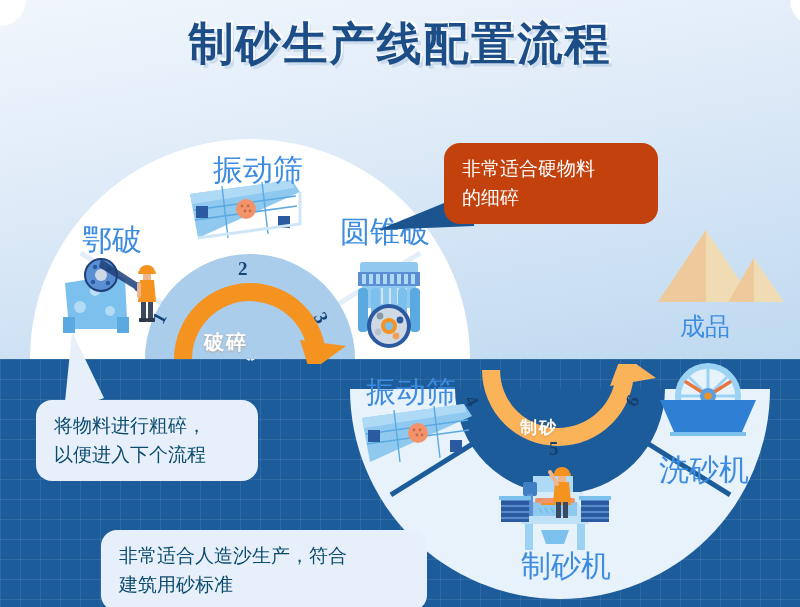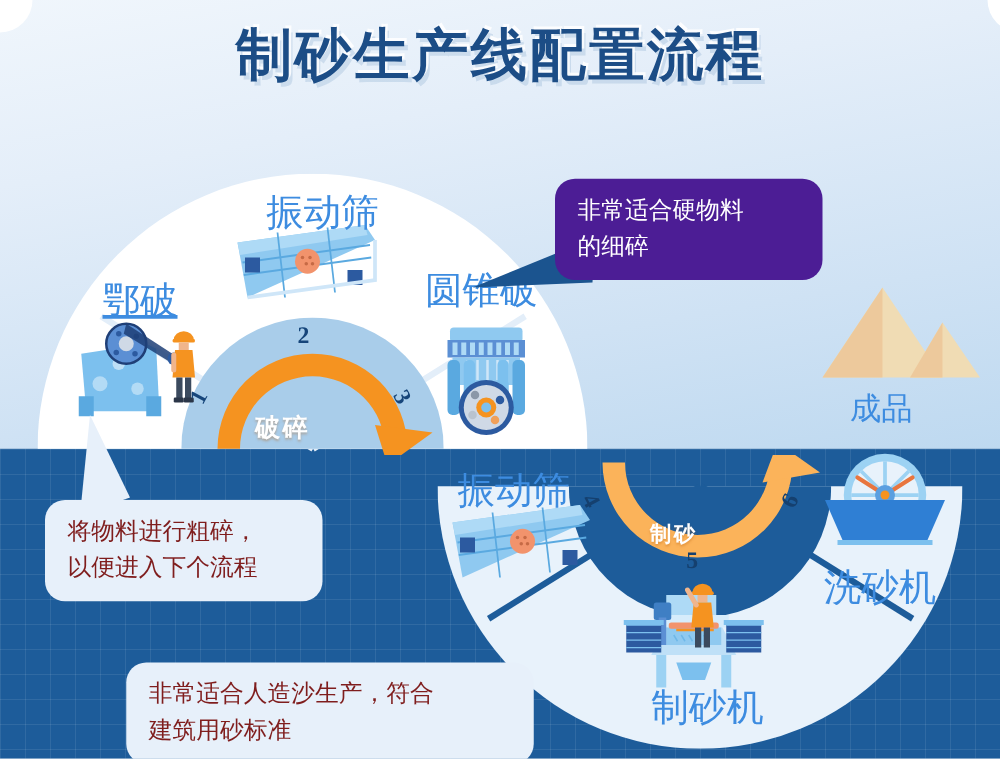--- a/index.html
+++ b/index.html
@@ -79,22 +79,22 @@
   .step{
     position:absolute;z-index:11;color:#16457a;font-weight:bold;font-size:19px;
     font-family:"Liberation Serif","DejaVu Serif",serif;
   }
 
   
   .lbl{position:absolute;z-index:12;color:#3d8ce0;font-size:30px;white-space:nowrap;}
 
   
   .callout{position:absolute;z-index:25;border-radius:16px;padding:12px 18px;line-height:1.5;}
-  .callout.dark{background:#4c1d95;color:#ffffff;font-size:19px;}
-  .callout.light{background:#e7f0fa;color:#7f1d1d;font-size:19px;}
+  .callout.dark{background:#c2410c;color:#ffffff;font-size:19px;}
+  .callout.light{background:#e7f0fa;color:#0c4a6e;font-size:19px;}
   .tail{position:absolute;z-index:24;}
 
   
   .art{position:absolute;z-index:10;}
 </style>
 </head>
 <body>
 
 <div id="stage">
 
@@ -113,21 +113,21 @@
   <svg class="arc" style="left:150px;top:254px;" width="200" height="110" viewBox="0 0 200 110">
     <path d="M24,105 A76,76 0 0 1 176,105 L158,105 A58,58 0 0 0 42,105 Z" fill="#f59320"></path>
     <path d="M150,86 L196,92 L160,118 Z" fill="#f59320"></path>
   </svg>
   <div class="arc-label" style="left:204px;top:290px;margin-top:39px;">破碎</div>
 
   <div class="step" style="left:155px;top:307px;transform:rotate(-62deg);">1</div>
   <div class="step" style="left:238px;top:258px;">2</div>
   <div class="step" style="left:316px;top:307px;transform:rotate(62deg);">3</div>
 
-  <div class="lbl" style="left:82px;top:220px;text-decoration:underline;">鄂破</div>
+  <div class="lbl" style="left:82px;top:220px;">鄂破</div>
   <div class="lbl" style="left:213px;top:150px;">振动筛</div>
   <div class="lbl" style="left:340px;top:212px;">圆锥破</div>
 
   <svg class="art" style="left:55px;top:255px;" width="120" height="90" viewBox="0 0 120 90">
     <path d="M10,28 L62,20 L70,24 L72,64 L66,74 L14,74 Z" fill="#7cc0ee"></path>
     <rect x="8" y="62" width="12" height="16" fill="#5aa9e0"></rect>
     <rect x="62" y="62" width="12" height="16" fill="#5aa9e0"></rect>
     <circle cx="40" cy="36" r="5" fill="#d8ecfa" opacity=".7"></circle>
     <circle cx="25" cy="52" r="6" fill="#d8ecfa" opacity=".6"></circle>
     <circle cx="55" cy="56" r="5" fill="#d8ecfa" opacity=".6"></circle>

